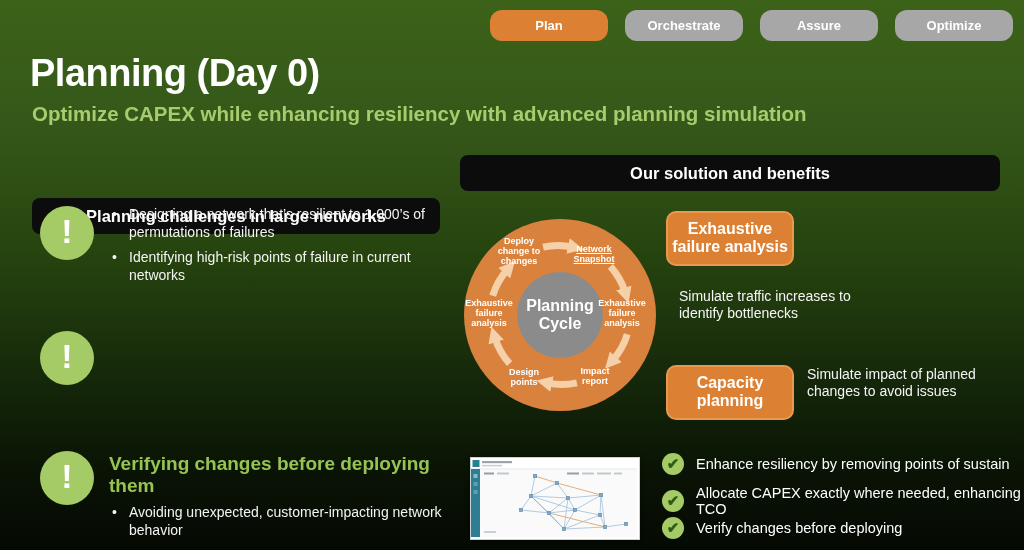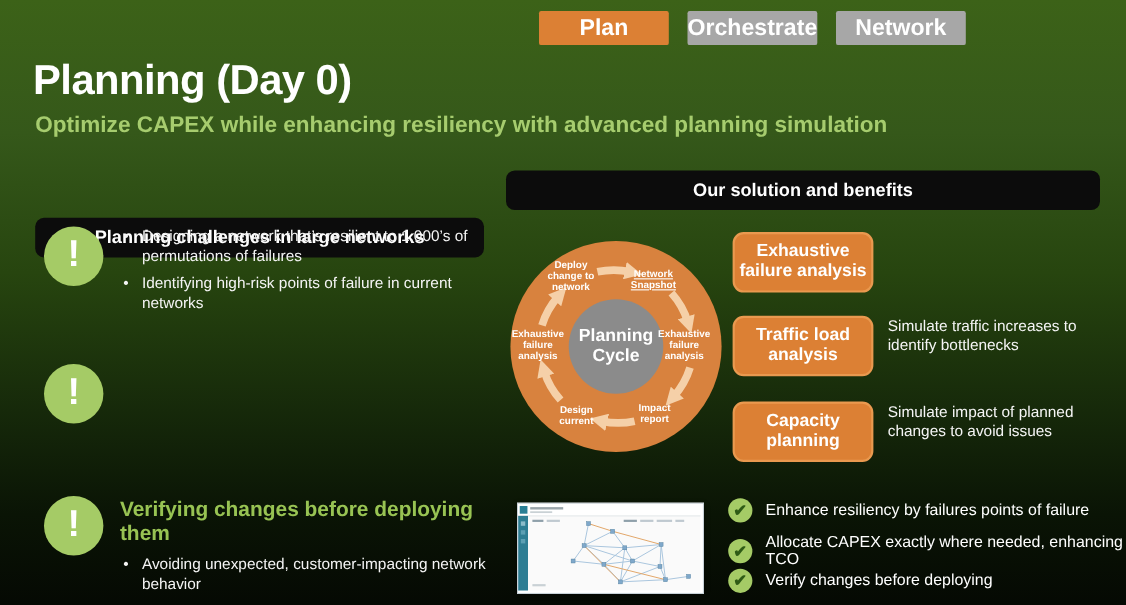--- a/index.html
+++ b/index.html
@@ -1,22 +1,22 @@
 <!DOCTYPE html>
 <html><head>
 <meta charset="utf-8">
 <style>
   html,body{margin:0;padding:0;}
   body{width:1024px;height:550px;overflow:hidden;font-family:"Liberation Sans",sans-serif;}
   .slide{position:relative;width:1024px;height:550px;
     background:linear-gradient(180deg,#3C6218 0%,#35581A 22%,#27450F 45%,#16290A 68%,#0A1405 85%,#050903 100%);}
   
   .tabs{position:absolute;left:490px;top:10px;display:flex;gap:17px;}
-  .tab{width:118px;height:31px;border-radius:2px;display:flex;align-items:center;justify-content:center;
-       font-weight:700;font-size:21px;color:#fff;cursor:pointer;}
+  .tab{width:118px;height:31px;border-radius:12px;display:flex;align-items:center;justify-content:center;
+       font-weight:700;font-size:13px;color:#fff;cursor:pointer;}
   .tab.active{background:#DC8034;}
   .tab.inactive{background:#A7A7A7;}
   
   .title{position:absolute;left:30px;top:52px;font-size:38px;font-weight:800;color:#fff;letter-spacing:-0.5px;}
   .subtitle{position:absolute;left:32px;top:102px;font-size:20.5px;font-weight:700;color:#A6CC6E;}
   
   .col-header{position:absolute;top:155px;height:36px;background:#0C0C0C;border-radius:8px;color:#fff;
        font-weight:700;font-size:16.5px;display:flex;align-items:center;justify-content:center;}
   .hdr-left{left:32px;width:408px;margin-top:43px;}
   .hdr-right{left:460px;width:540px;}
@@ -50,21 +50,22 @@
        border:1px solid #C8D2D8;box-shadow:0 1px 5px rgba(0,0,0,0.45);}
 </style>
 </head>
 <body>
 
 <div class="slide">
 
   <div class="tabs">
     <div class="tab active">Plan</div>
     <div class="tab inactive">Orchestrate</div>
-    <div class="tab inactive">Network</div>
+    <div class="tab inactive">Assure</div>
+    <div class="tab inactive">Optimize</div>
   </div>
 
   <div class="title">Planning (Day 0)</div>
   <div class="subtitle">Optimize CAPEX while enhancing resiliency with advanced planning simulation</div>
 
   <div class="col-header hdr-left">Planning challenges in large networks</div>
   <div class="col-header hdr-right">Our solution and benefits</div>
 
   <div class="challenge" style="top:206px;">
     <div class="excl">!</div>
@@ -102,33 +103,32 @@
         <path d="M81.1,30.1 A70,70 0 0 1 110.9,30.1" marker-end="url(#ah)"></path>
         <path d="M148.4,49.4 A70,70 0 0 1 163.3,75.7" marker-end="url(#ah)"></path>
         <path d="M165.3,117.3 A70,70 0 0 1 150.4,143.6" marker-end="url(#ah)"></path>
         <path d="M114.9,165.9 A70,70 0 0 1 85.1,165.9" marker-end="url(#ah)"></path>
         <path d="M47.6,146.6 A70,70 0 0 1 32.7,120.3" marker-end="url(#ah)"></path>
         <path d="M30.7,78.7 A70,70 0 0 1 45.6,52.4" marker-end="url(#ah)"></path>
       </g>
       <circle cx="98" cy="98" r="43" fill="#8B8B8B"></circle>
     </svg>
     <div class="cycle-center">Planning Cycle</div>
-    <div class="cycle-label" style="left:33px;top:19px;width:48px;">Deploy change to network</div>
+    <div class="cycle-label" style="left:33px;top:19px;width:48px;">Deploy change to changes</div>
     <div class="cycle-label" style="left:108px;top:27px;width:48px;text-decoration:underline;">Network Snapshot</div>
     <div class="cycle-label" style="left:131px;top:81px;width:58px;">Exhaustive failure analysis</div>
     <div class="cycle-label" style="left:113px;top:149px;width:40px;">Impact report</div>
-    <div class="cycle-label" style="left:42px;top:150px;width:40px;">Design current</div>
+    <div class="cycle-label" style="left:42px;top:150px;width:40px;">Design points</div>
     <div class="cycle-label" style="left:-2px;top:81px;width:58px;">Exhaustive failure analysis</div>
   </div>
 
   <div class="sol-row" style="top:211px;">
     <div class="sol-box">Exhaustive failure analysis</div>
   </div>
   <div class="sol-row" style="top:287px;">
-    <div class="sol-box">Traffic load analysis</div>
     <div class="sol-desc">Simulate traffic increases to identify bottlenecks</div>
   </div>
   <div class="sol-row" style="top:365px;">
     <div class="sol-box">Capacity planning</div>
     <div class="sol-desc">Simulate impact of planned changes to avoid issues</div>
   </div>
 
   <div class="thumb">
     <svg width="166" height="79" viewBox="0 0 166 79">
       <rect x="0" y="0" width="166" height="79" fill="#FAFAFA"></rect>
@@ -191,21 +191,21 @@
         <rect x="132.2" y="67.2" width="3.6" height="3.6"></rect>
           <rect x="153.2" y="64.2" width="3.6" height="3.6"></rect>
         <rect x="48.2" y="50.2" width="3.6" height="3.6"></rect>
           <rect x="62.2" y="16.2" width="3.6" height="3.6"></rect>
       </g>
     </svg>
   </div>
 
   <div class="benefit" style="top:453px;">
     <span class="check">✔</span>
-    <span class="txt">Enhance resiliency by failures points of failure</span>
+    <span class="txt">Enhance resiliency by removing points of sustain</span>
   </div>
   <div class="benefit" style="top:485px;">
     <span class="check">✔</span>
     <span class="txt">Allocate CAPEX exactly where needed, enhancing TCO</span>
   </div>
   <div class="benefit" style="top:517px;">
     <span class="check">✔</span>
     <span class="txt">Verify changes before deploying</span>
   </div>
 

